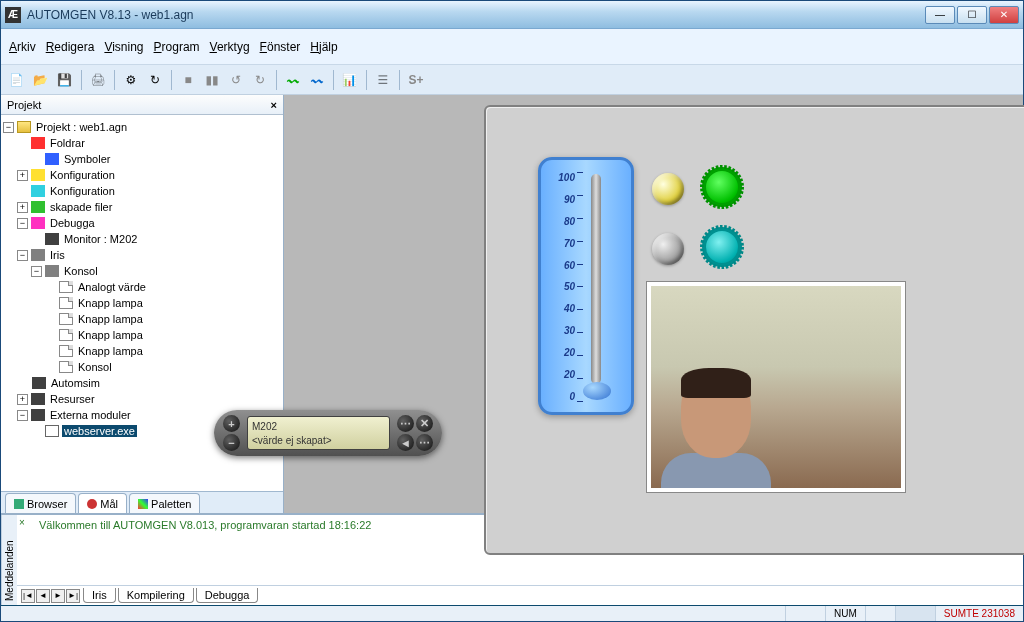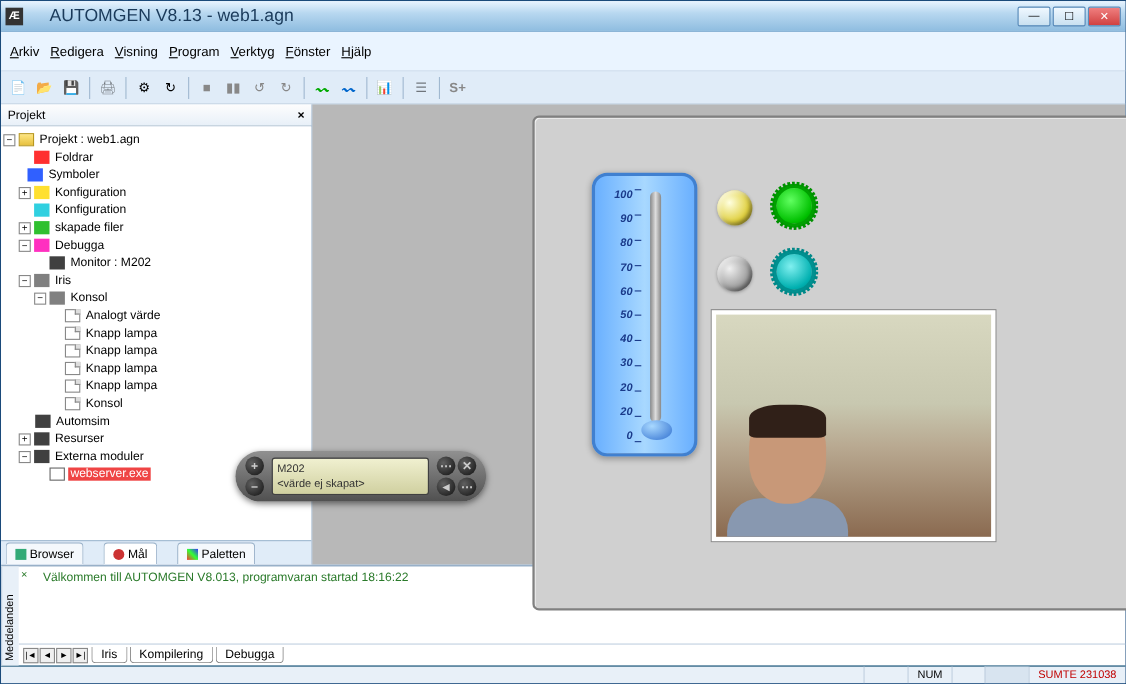--- a/index.html
+++ b/index.html
@@ -2,21 +2,21 @@
 <html><head>
 <meta charset="utf-8">
 <style>
 * { box-sizing: border-box; margin: 0; padding: 0; font-family: "Segoe UI", Tahoma, sans-serif; }
 body { width: 1024px; height: 622px; overflow: hidden; background: linear-gradient(to bottom, #4a8bc2 0%, #3a7ab0 100%); }
 
 .window { width: 1024px; height: 622px; display: flex; flex-direction: column; background: #d6e5f3; border: 1px solid #1a4a7a; }
 
 .titlebar { height: 28px; background: linear-gradient(to bottom, #e8f4ff 0%, #b8d8f0 40%, #8fbde0 100%); display: flex; align-items: center; padding: 0 4px; border-bottom: 1px solid #7aa8d0; }
 .titlebar .app-icon { width: 16px; height: 16px; background: #333; color: #fff; font-size: 10px; display: inline-flex; align-items: center; justify-content: center; margin-right: 6px; font-weight: bold; }
-.titlebar .title { font-size: 16px; color: #1a3a5a; margin-left: 18px; }
+.titlebar .title { font-size: 12px; color: #1a3a5a; }
 .titlebar .spacer { flex: 1; }
 .win-controls { display: flex; gap: 2px; }
 .win-btn { width: 30px; height: 18px; border: 1px solid #5a8ab8; border-radius: 2px; display: flex; align-items: center; justify-content: center; font-size: 10px; background: linear-gradient(to bottom, #f0f8ff, #c8e0f0); cursor: pointer; }
 .win-btn.close { background: linear-gradient(to bottom, #f08080, #d04040); color: #fff; }
 
 .menubar { height: 36px; background: #eaf4ff; display: flex; align-items: center; padding: 0 8px; font-size: 12px; gap: 10px; border-bottom: 1px solid #c8d8e8; }
 .menubar span { cursor: pointer; }
 .menubar span u { text-decoration: underline; }
 
 .toolbar { height: 30px; background: #e0ecf8; display: flex; align-items: center; padding: 0 6px; gap: 4px; border-bottom: 1px solid #c0d0e0; }
@@ -27,35 +27,35 @@
 
 .sidebar { width: 283px; background: #f0f6fc; border-right: 1px solid #98b0c8; display: flex; flex-direction: column; }
 .panel-title { height: 20px; background: linear-gradient(to bottom, #fdfdfd, #e8f0f8); border-bottom: 1px solid #b0c0d0; display: flex; align-items: center; padding: 0 6px; font-size: 11px; }
 .panel-title .close-x { margin-left: auto; cursor: pointer; font-weight: bold; font-size: 11px; }
 
 .tree { flex: 1; overflow: auto; font-size: 11px; padding: 4px 0; background: #fff; }
 .tree-node { display: flex; align-items: center; height: 16px; white-space: nowrap; }
 .tree-node .expander { width: 11px; height: 11px; border: 1px solid #888; margin-right: 3px; display: inline-flex; align-items: center; justify-content: center; font-size: 9px; line-height: 1; background: #fff; cursor: pointer; }
 .tree-node .ticon { width: 14px; height: 12px; margin-right: 3px; display: inline-block; }
 .tree-node .label { cursor: default; padding: 0 2px; }
-.tree-node .label.selected { background: #ef4444; color: #fff; }
+.tree-node .label.selected { background: #0c4a6e; color: #fff; }
 .ticon.folder { background: linear-gradient(to bottom, #ffe680, #e6c040); border: 1px solid #b89820; }
 .ticon.page { background: #fff; border: 1px solid #888; position: relative; }
 .ticon.page::after { content: ""; position: absolute; top: -1px; right: -1px; width: 4px; height: 4px; background: #ddd; border-left: 1px solid #888; border-bottom: 1px solid #888; }
 .ticon.red { background: #ff3030; }
 .ticon.green { background: #30c030; }
 .ticon.blue { background: #3060ff; }
 .ticon.yellow { background: #ffe030; }
 .ticon.magenta { background: #ff30c0; }
 .ticon.cyan { background: #30d0e0; }
 .ticon.gray { background: #808080; }
 .ticon.dark { background: #404040; }
 .ticon.exe { background: #fff; border: 1px solid #666; }
 
-.bottom-tabs { height: 22px; border-top: 1px solid #a0b8d0; display: flex; align-items: flex-end; background: #e0ecf8; padding: 0 4px; gap: 16px; }
+.bottom-tabs { height: 22px; border-top: 1px solid #a0b8d0; display: flex; align-items: flex-end; background: #e0ecf8; padding: 0 4px; }
 .btab { height: 20px; padding: 2px 8px; font-size: 11px; border: 1px solid #98b0c8; border-bottom: none; background: #f4f8fc; margin-right: 2px; border-radius: 4px 4px 0 0; cursor: pointer; display: flex; align-items: center; gap: 3px; }
 .btab.active { background: #fff; }
 .btab .ico { width: 10px; height: 10px; }
 
 .workspace { flex: 1; background: #b8b8b8; position: relative; }
 
 .iris-panel { position: absolute; left: 200px; top: 10px; width: 576px; height: 450px; background: #d0d0d0; border: 2px solid #808080; border-radius: 6px; box-shadow: inset 1px 1px 0 #f0f0f0; }
 
 .thermo-box { position: absolute; left: 52px; top: 50px; width: 96px; height: 258px; background: linear-gradient(to right, #6ab0ff 0%, #a8d8ff 50%, #6ab0ff 100%); border: 3px solid #4080d0; border-radius: 14px; box-shadow: 0 2px 6px rgba(0,0,0,0.3); }
 .thermo-scale { position: absolute; left: 10px; top: 12px; height: 230px; display: flex; flex-direction: column; justify-content: space-between; align-items: flex-end; }
@@ -163,21 +163,21 @@
       <div class="tree">
         <div class="tree-node" style="padding-left:2px">
             <span class="expander">−</span>
             <span class="ticon folder"></span>
             <span class="label">Projekt : web1.agn</span>
           </div>
         <div class="tree-node" style="padding-left:30px">
             <span class="ticon red"></span>
             <span class="label">Foldrar</span>
           </div>
-        <div class="tree-node" style="padding-left:24px">
+        <div class="tree-node" style="padding-left:44px">
             <span class="ticon blue"></span>
             <span class="label">Symboler</span>
           </div>
         <div class="tree-node" style="padding-left:16px">
             <span class="expander">+</span>
             <span class="ticon yellow"></span>
             <span class="label">Konfiguration</span>
           </div>
         <div class="tree-node" style="padding-left:30px">
             <span class="ticon cyan"></span>

